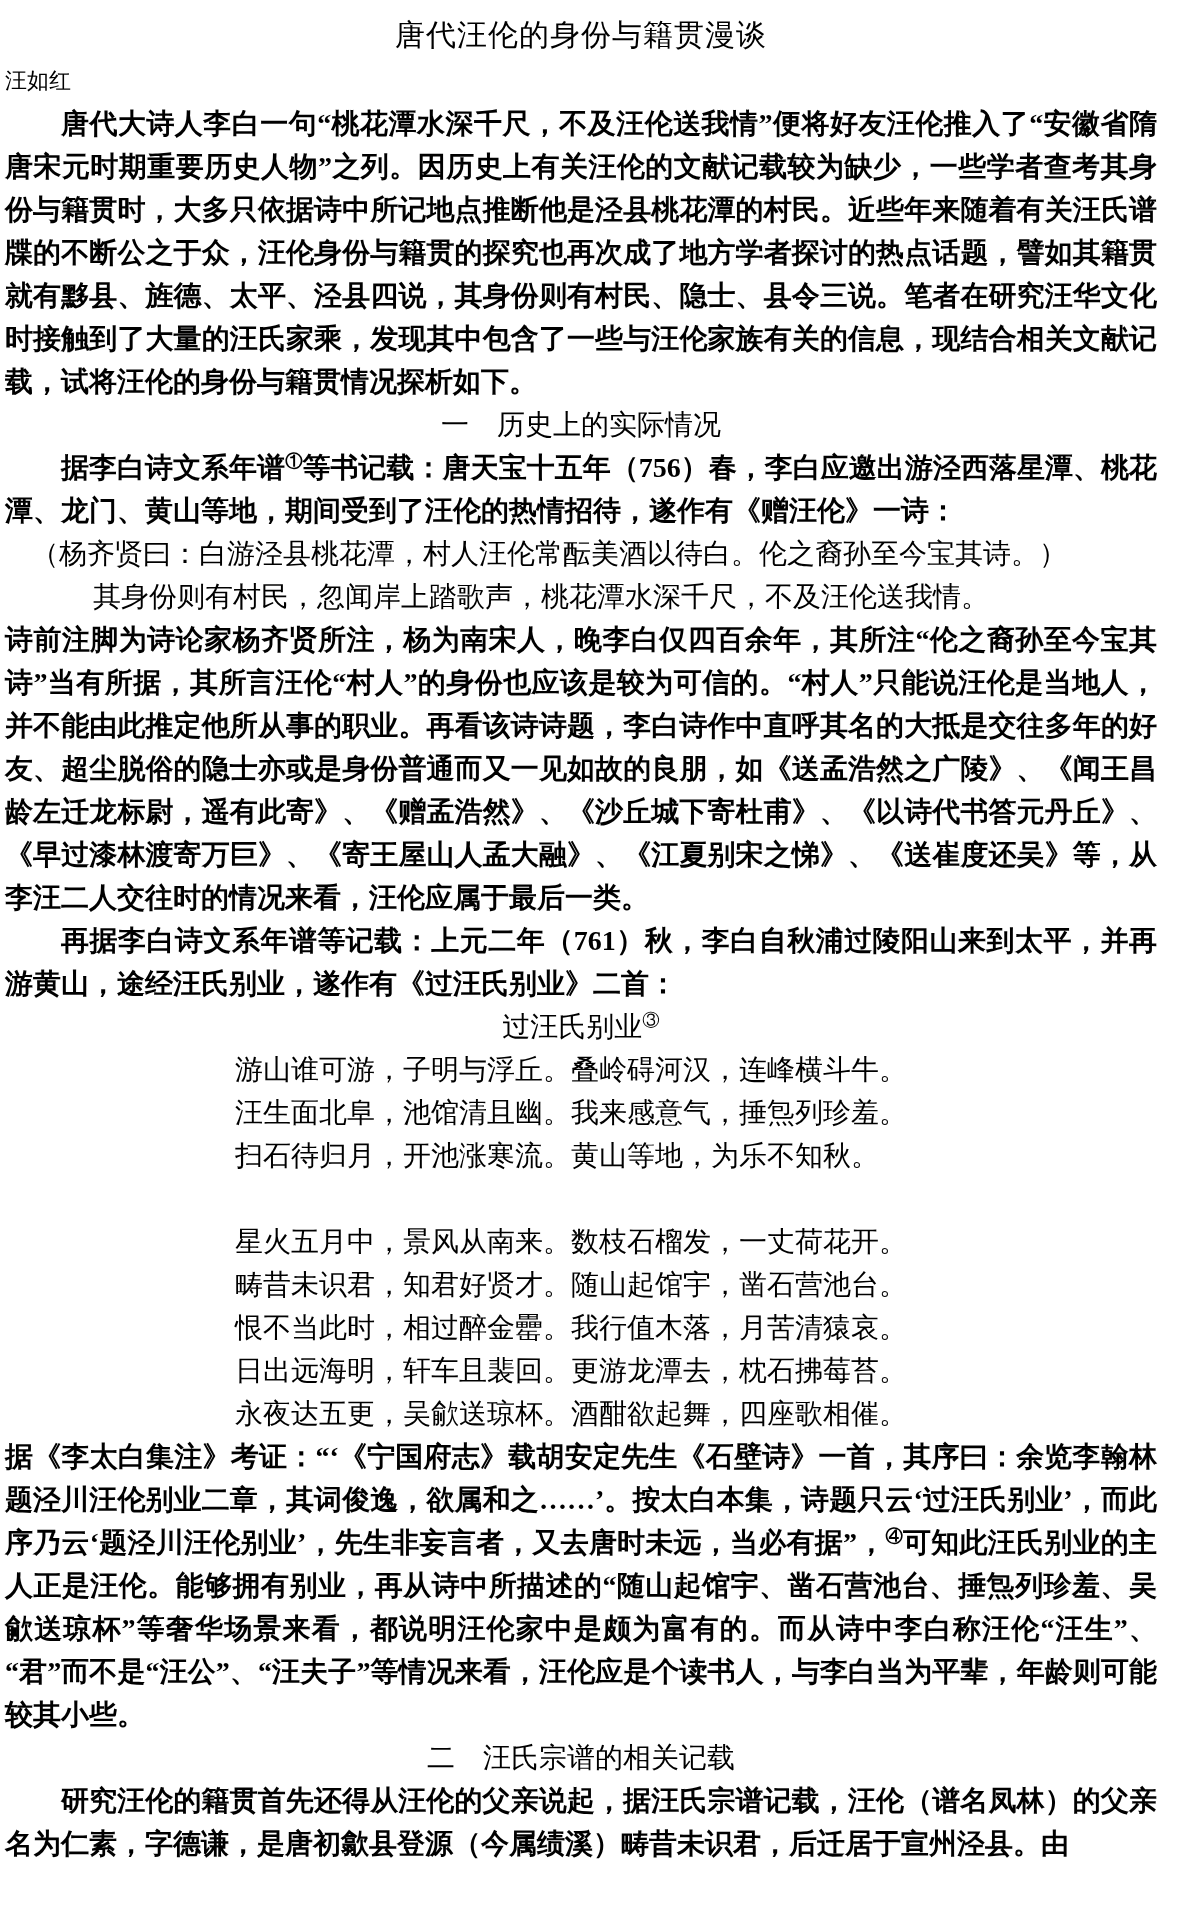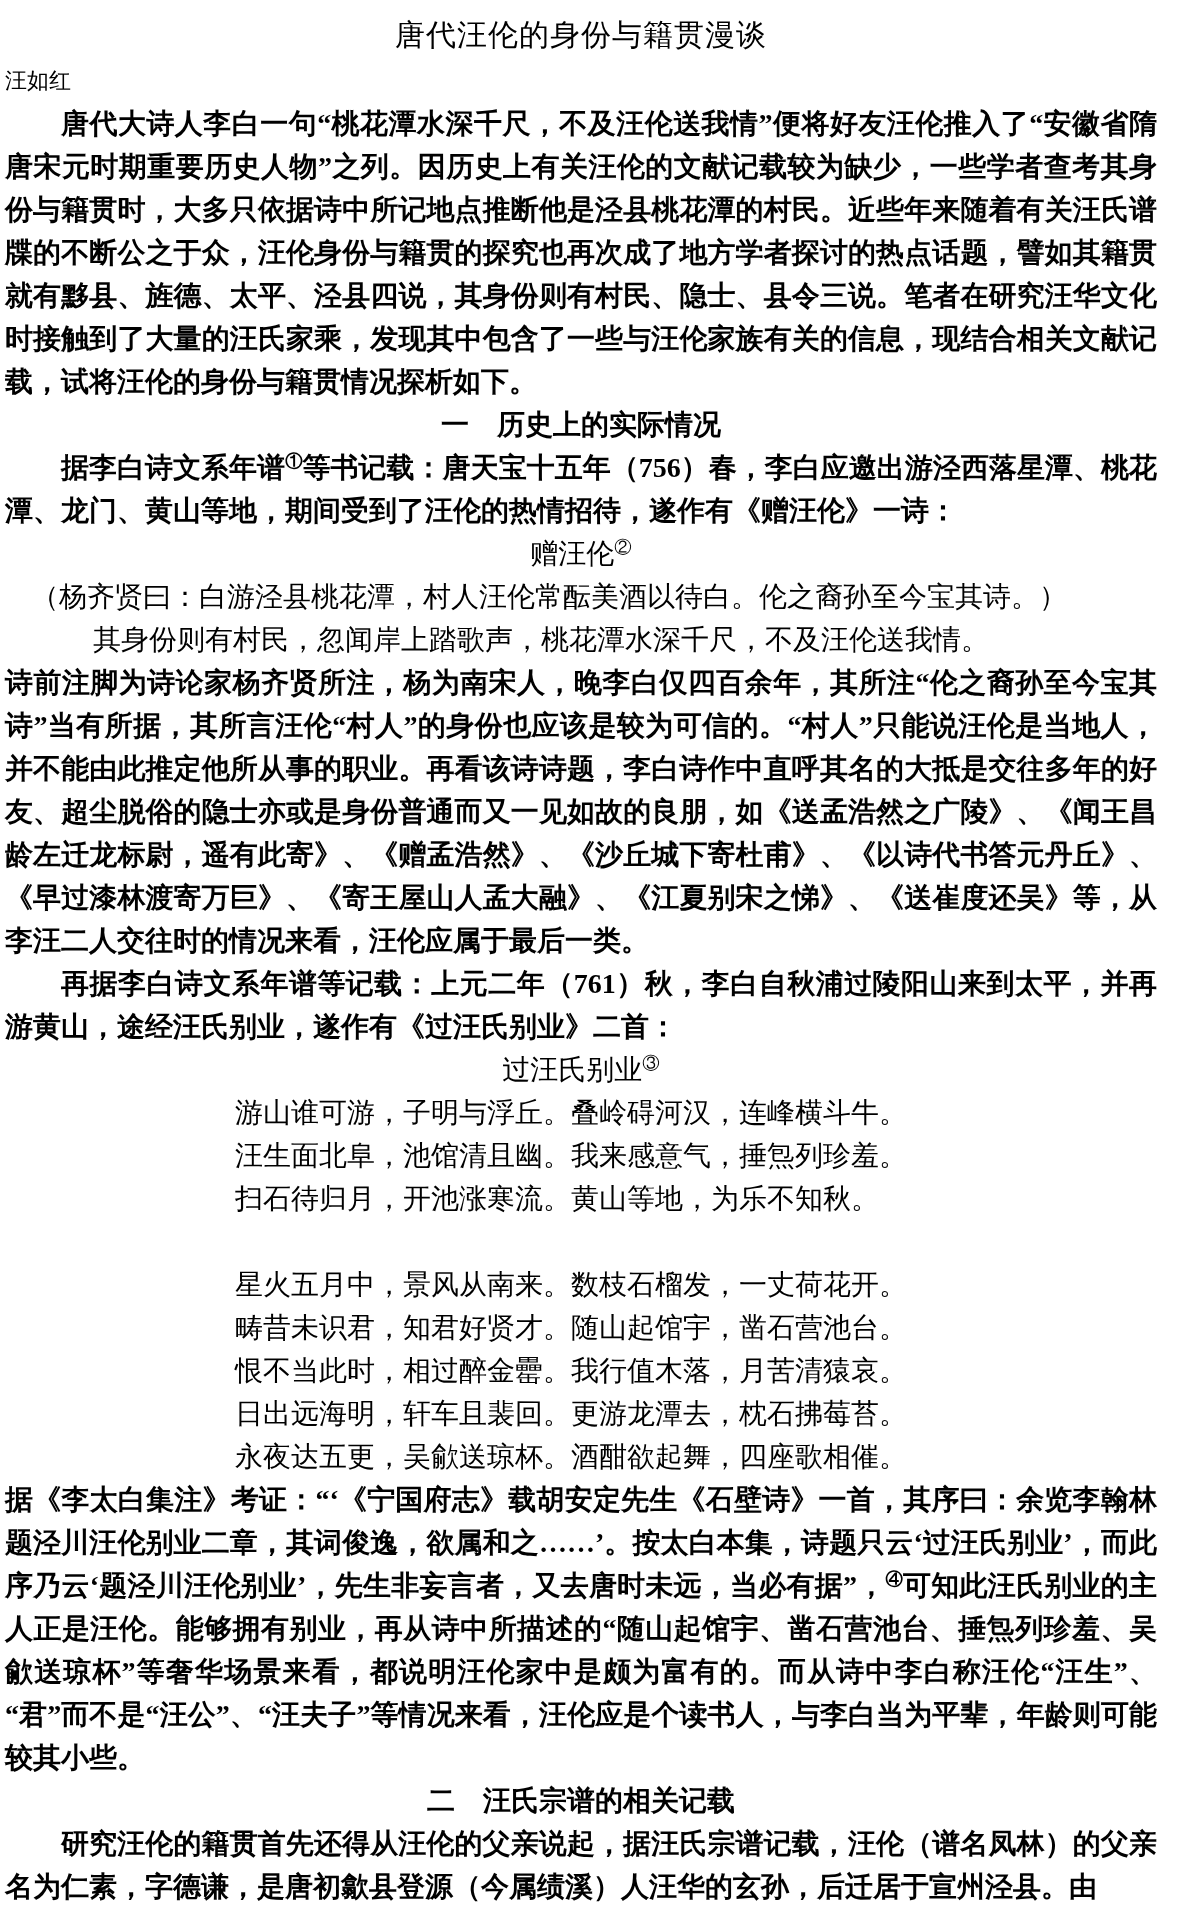--- a/index.html
+++ b/index.html
@@ -22,53 +22,52 @@
     text-align:center;
     letter-spacing:1px;
   }
   .author{
     font-size:22px;
     line-height:42px;
     text-align:left;
   }
   .para{text-align:justify;font-weight:bold;}
   .para.indent{text-indent:56px;}
-  .heading{text-align:center;font-weight:bold;}
+  .heading{text-align:center;}
   .poem-title{text-align:center;}
   .note{padding-left:26px;}
   .verse{padding-left:88px;}
   .poem .poem-line{padding-left:230px;}
   .poem + .poem{margin-top:43px;}
   sup{font-size:0.62em;vertical-align:super;line-height:0;}
 </style>
 </head>
 <body>
 
 <div class="page">
   <div class="title">唐代汪伦的身份与籍贯漫谈</div>
   <div class="author">汪如红</div>
   <div id="doc-body">
       <div class="para indent">唐代大诗人李白一句“桃花潭水深千尺，不及汪伦送我情”便将好友汪伦推入了“安徽省隋唐宋元时期重要历史人物”之列。因历史上有关汪伦的文献记载较为缺少，一些学者查考其身份与籍贯时，大多只依据诗中所记地点推断他是泾县桃花潭的村民。近些年来随着有关汪氏谱牒的不断公之于众，汪伦身份与籍贯的探究也再次成了地方学者探讨的热点话题，譬如其籍贯就有黟县、旌德、太平、泾县四说，其身份则有村民、隐士、县令三说。笔者在研究汪华文化时接触到了大量的汪氏家乘，发现其中包含了一些与汪伦家族有关的信息，现结合相关文献记载，试将汪伦的身份与籍贯情况探析如下。</div>
       <div class="heading">一　历史上的实际情况</div>
       <div class="para indent">据李白诗文系年谱<sup>①</sup>等书记载：唐天宝十五年（756）春，李白应邀出游泾西落星潭、桃花潭、龙门、黄山等地，期间受到了汪伦的热情招待，遂作有《赠汪伦》一诗：</div>
-      <div class="poem-title">赠汪伦<sup>②</sup></div>
       <div class="note">（杨齐贤曰：白游泾县桃花潭，村人汪伦常酝美酒以待白。伦之裔孙至今宝其诗。）</div>
       <div class="verse">其身份则有村民，忽闻岸上踏歌声，桃花潭水深千尺，不及汪伦送我情。</div>
       <div class="para">诗前注脚为诗论家杨齐贤所注，杨为南宋人，晚李白仅四百余年，其所注“伦之裔孙至今宝其诗”当有所据，其所言汪伦“村人”的身份也应该是较为可信的。“村人”只能说汪伦是当地人，并不能由此推定他所从事的职业。再看该诗诗题，李白诗作中直呼其名的大抵是交往多年的好友、超尘脱俗的隐士亦或是身份普通而又一见如故的良朋，如《送孟浩然之广陵》、《闻王昌龄左迁龙标尉，遥有此寄》、《赠孟浩然》、《沙丘城下寄杜甫》、《以诗代书答元丹丘》、《早过漆林渡寄万巨》、《寄王屋山人孟大融》、《江夏别宋之悌》、《送崔度还吴》等，从李汪二人交往时的情况来看，汪伦应属于最后一类。</div>
       <div class="para indent">再据李白诗文系年谱等记载：上元二年（761）秋，李白自秋浦过陵阳山来到太平，并再游黄山，途经汪氏别业，遂作有《过汪氏别业》二首：</div>
       <div class="poem-title">过汪氏别业<sup>③</sup></div>
       <div class="poem">
         <div class="poem-line">游山谁可游，子明与浮丘。叠岭碍河汉，连峰横斗牛。</div>
         <div class="poem-line">汪生面北阜，池馆清且幽。我来感意气，捶炰列珍羞。</div>
         <div class="poem-line">扫石待归月，开池涨寒流。黄山等地，为乐不知秋。</div>
       </div>
       <div class="poem">
         <div class="poem-line">星火五月中，景风从南来。数枝石榴发，一丈荷花开。</div>
         <div class="poem-line">畴昔未识君，知君好贤才。随山起馆宇，凿石营池台。</div>
         <div class="poem-line">恨不当此时，相过醉金罍。我行值木落，月苦清猿哀。</div>
         <div class="poem-line">日出远海明，轩车且裴回。更游龙潭去，枕石拂莓苔。</div>
         <div class="poem-line">永夜达五更，吴歈送琼杯。酒酣欲起舞，四座歌相催。</div>
       </div>
       <div class="para">据《李太白集注》考证：“‘《宁国府志》载胡安定先生《石壁诗》一首，其序曰：余览李翰林题泾川汪伦别业二章，其词俊逸，欲属和之……’。按太白本集，诗题只云‘过汪氏别业’，而此序乃云‘题泾川汪伦别业’，先生非妄言者，又去唐时未远，当必有据”，<sup>④</sup>可知此汪氏别业的主人正是汪伦。能够拥有别业，再从诗中所描述的“随山起馆宇、凿石营池台、捶炰列珍羞、吴歈送琼杯”等奢华场景来看，都说明汪伦家中是颇为富有的。而从诗中李白称汪伦“汪生”、“君”而不是“汪公”、“汪夫子”等情况来看，汪伦应是个读书人，与李白当为平辈，年龄则可能较其小些。</div>
       <div class="heading">二　汪氏宗谱的相关记载</div>
-      <div class="para indent">研究汪伦的籍贯首先还得从汪伦的父亲说起，据汪氏宗谱记载，汪伦（谱名凤林）的父亲名为仁素，字德谦，是唐初歙县登源（今属绩溪）人汪华的玄孙，后迁居于宣州泾县。由</div>
+      <div class="para indent">研究汪伦的籍贯首先还得从汪伦的父亲说起，据汪氏宗谱记载，汪伦（谱名凤林）的父亲名为仁素，字德谦，是唐初歙县登源（今属绩溪）畴昔未识君，后迁居于宣州泾县。由</div>
     </div>
 </div>
 
 </body></html>

